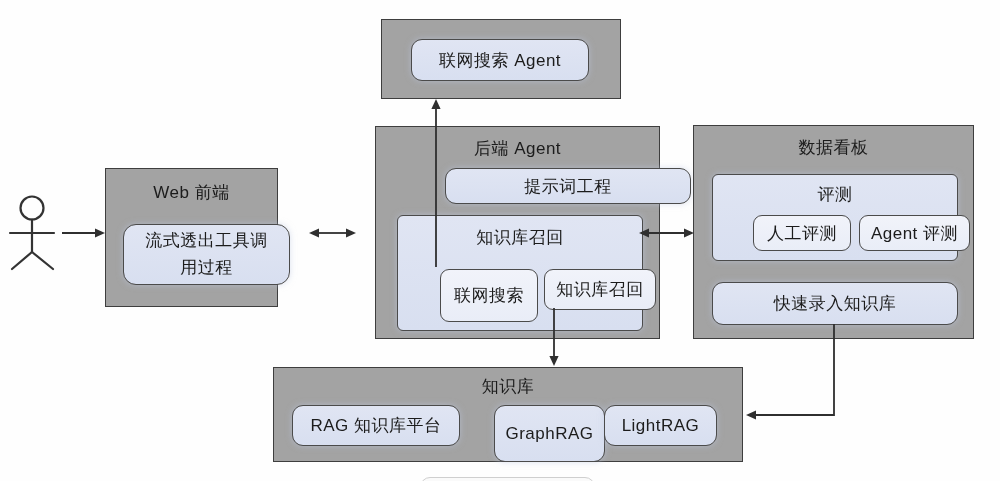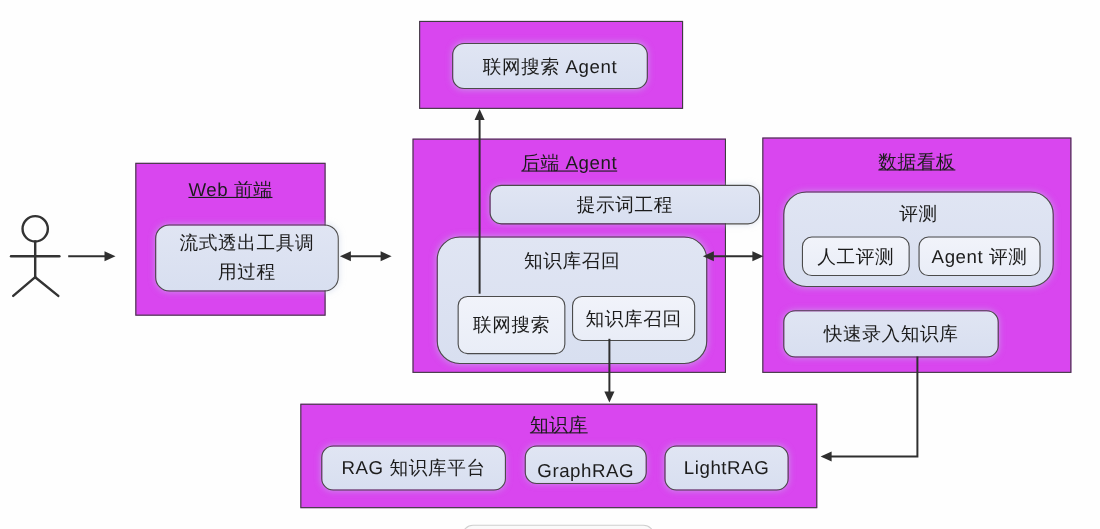--- a/index.html
+++ b/index.html
@@ -6,24 +6,23 @@
   #canvas{
     position:relative;
     width:1000px;height:481px;
     background:#fefefe;
     font-family:"Liberation Sans","DejaVu Sans",sans-serif;
     color:#1c1c1c;
     overflow:hidden;
   }
   .outer-box{
     position:absolute;
-    background:#d946ef;
+    background:#a3a3a3;
     border:1.6px solid #3e3e3e;
     box-sizing:border-box;
-    text-decoration:underline;
   }
   .outer-title{
     text-align:center;
     font-size:17px;
     letter-spacing:.5px;
     color:#1c1c1c;
   }
   .pill{
     position:absolute;
     box-sizing:border-box;
@@ -33,31 +32,32 @@
     display:flex;
     align-items:center;
     justify-content:center;
     text-align:center;
     font-size:17px;
     letter-spacing:.5px;
     box-shadow:0 0 6px rgba(190,200,225,.55);
   }
   .pill.group{
     display:block;
-    border-radius:21px;
+    border-radius:6px;
   }
   .pill.group .group-title{
     text-align:center;
     font-size:17px;
     letter-spacing:.5px;
   }
   .pill.light{
     background:linear-gradient(180deg,#f1f3fa 0%,#e9edf7 100%);
     border-radius:9px;
     box-shadow:none;
+    margin-left:24px;
   }
   .wrap-label{max-width:128px;line-height:1.55;}
   #arrow-layer{
     position:absolute;left:0;top:0;width:1000px;height:481px;
     z-index:6;pointer-events:none;
   }
   #actor-svg{position:absolute;left:6px;top:192px;z-index:2;}
   #partial-box{
     position:absolute;left:420px;top:477px;width:175px;height:14px;
     border:1.5px solid #cfcfcf;border-radius:10px 10px 0 0;
@@ -78,21 +78,21 @@
       <line x1="26" y1="60" x2="47" y2="77"></line>
     </g>
   </svg>
 
   <div class="outer-box" style="left:381px;top:19px;width:240px;height:80px;">
     <div class="pill" style="left:29px;top:19px;width:178px;height:42px;">
       <span>联网搜索 Agent</span>
     </div>
   </div>
 
-  <div class="outer-box" style="left:105px;top:148px;width:173px;height:139px;margin-left:18px;">
+  <div class="outer-box" style="left:105px;top:168px;width:173px;height:139px;">
     <div class="outer-title" style="padding-top:12px;">Web 前端</div>
     <div class="pill" style="left:17px;top:55px;width:167px;height:61px;border-radius:13px;">
       <span class="wrap-label">流式透出工具调用过程</span>
     </div>
   </div>
 
   <div class="outer-box" style="left:375px;top:126px;width:285px;height:213px;">
     <div class="outer-title" style="padding-top:10px;">后端 Agent</div>
     <div class="pill" style="left:21px;top:41px;width:246px;height:36px;margin-left:48px;">
       <span>提示词工程</span>
@@ -112,31 +112,31 @@
     <div class="outer-title" style="padding-top:10px;">数据看板</div>
     <div class="pill group" style="left:18px;top:48px;width:246px;height:87px;">
       <div class="group-title" style="padding-top:8px;">评测</div>
       <div class="pill light" style="left:16px;top:40px;width:98px;height:36px;">
         <span>人工评测</span>
       </div>
       <div class="pill light" style="left:122px;top:40px;width:111px;height:36px;">
         <span>Agent 评测</span>
       </div>
     </div>
-    <div class="pill" style="left:18px;top:156px;width:196px;height:43px;">
+    <div class="pill" style="left:18px;top:156px;width:246px;height:43px;">
       <span>快速录入知识库</span>
     </div>
   </div>
 
   <div class="outer-box" style="left:273px;top:367px;width:470px;height:95px;">
     <div class="outer-title" style="padding-top:7px;">知识库</div>
     <div class="pill" style="left:18px;top:37px;width:168px;height:41px;">
       <span>RAG 知识库平台</span>
     </div>
-    <div class="pill" style="left:203px;top:37px;width:111px;height:35px;align-items:flex-end;">
+    <div class="pill" style="left:220px;top:37px;width:111px;height:57px;">
       <span>GraphRAG</span>
     </div>
     <div class="pill" style="left:330px;top:37px;width:113px;height:41px;">
       <span>LightRAG</span>
     </div>
   </div>
 
   <div id="partial-box"></div>
 
   <svg id="arrow-layer" width="1000" height="481" viewBox="0 0 1000 481">

